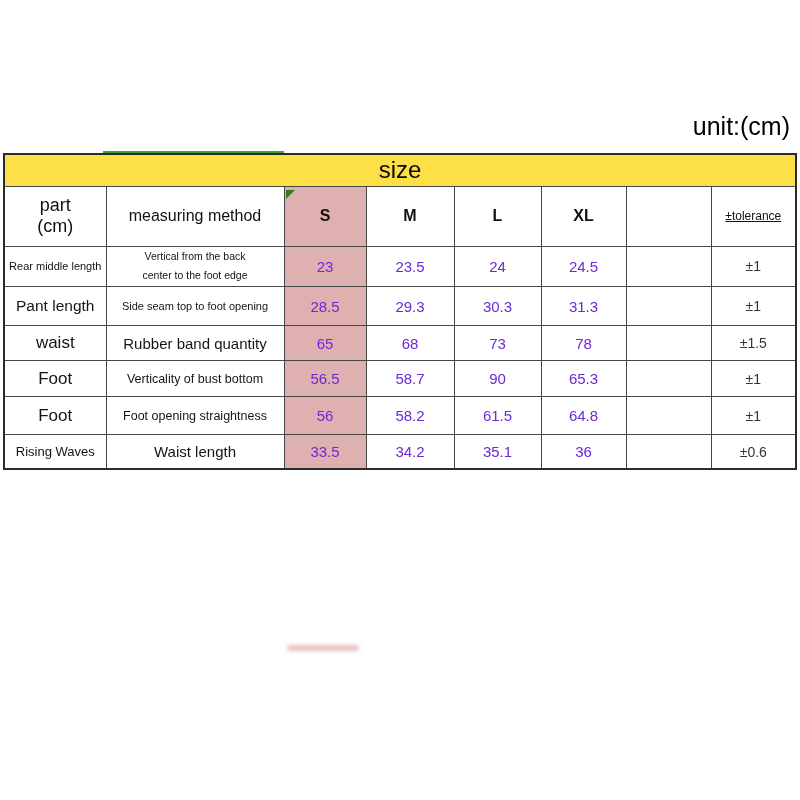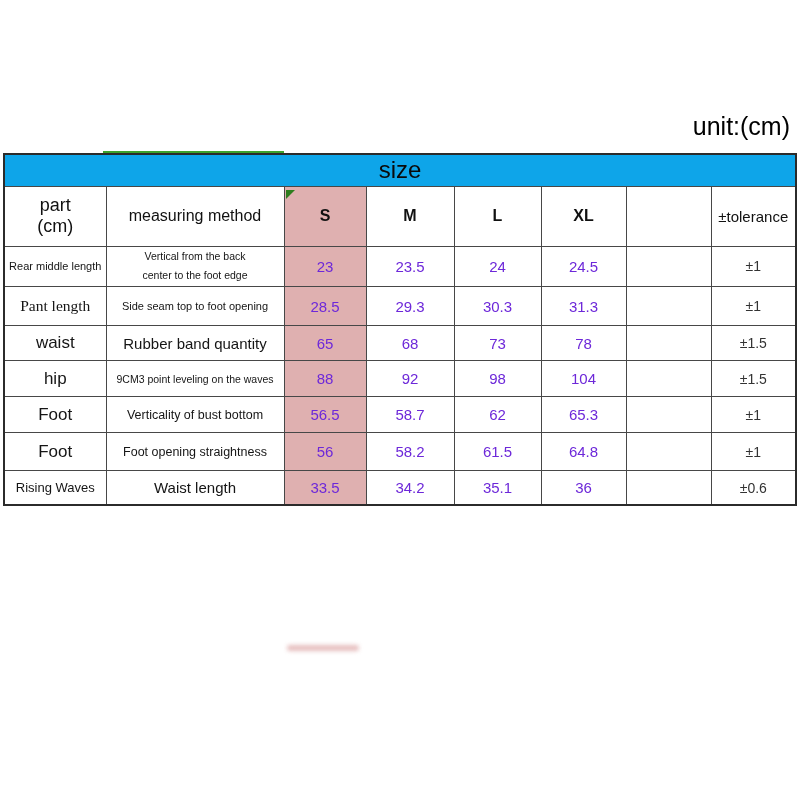--- a/index.html
+++ b/index.html
@@ -16,34 +16,34 @@
     position:absolute;left:3px;top:153px;width:792px;
     border-collapse:collapse;table-layout:fixed;
     border:2px solid #2b2b2b;
   }
   table.size-table td{
     border:1px solid #474747;
     text-align:center;vertical-align:middle;
     padding:0 2px;overflow:hidden;
   }
   tr.banner-row{height:32px;}
-  td.banner{background:#0ea5e9;font-size:24px;color:#0a0a0a;}
+  td.banner{background:#fde047;font-size:24px;color:#0a0a0a;}
   tr.header-row{height:60px;}
   td.hpart{font-size:18px;line-height:1.15;white-space:pre-line;}
   td.hmethod{font-size:16px;}
   td.hsize{font-size:16px;font-weight:bold;}
-  td.htol{font-size:15px;}
+  td.htol{font-size:12px;text-decoration:underline;}
   td.pinkcell{background:#dfb0b0;}
   td.part{font-size:17px;color:#151515;}
   td.method{font-size:15px;color:#151515;margin-top:36px;}
   td.num{font-size:15px;color:#6d28d9;}
   td.tol{font-size:14px;color:#333;}
   .fs11{font-size:11px !important;}
   .fs13{font-size:13px !important;margin-left:44px;}
-  .fs15{font-size:15.5px !important;font-family:Liberation Serif, serif;}
+  .fs15{font-size:15.5px !important;}
   .fs10{font-size:10.5px !important;}
   .fs12{font-size:12.5px !important;}
   .preline{white-space:pre-line;line-height:1.9;}
   .h40{height:40px}.h39{height:39px}.h38{height:38px}.h37{height:37px}
   .h36{height:36px}.h35{height:35px}.h34{height:34px}.h29{height:29px}
   .green-line{
     position:absolute;left:103px;top:151px;width:181px;height:5px;
     background:#3ca32d;
   }
   .green-nub{
@@ -119,35 +119,25 @@
     <td class="part">waist</td>
     <td class="method">Rubber band quantity</td>
     <td class="num pinkcell">65</td>
     <td class="num">68</td>
     <td class="num">73</td>
     <td class="num">78</td>
     <td></td>
     <td class="tol">±1.5</td>
   </tr>
   <tr class="h36">
-    <td class="part">hip</td>
-    <td class="method fs10">9CM3 point leveling on the waves</td>
-    <td class="num pinkcell">88</td>
-    <td class="num">92</td>
-    <td class="num">98</td>
-    <td class="num">104</td>
-    <td></td>
-    <td class="tol">±1.5</td>
-  </tr>
-  <tr class="h36">
     <td class="part">Foot</td>
     <td class="method fs12">Verticality of bust bottom</td>
     <td class="num pinkcell">56.5</td>
     <td class="num">58.7</td>
-    <td class="num">62</td>
+    <td class="num">90</td>
     <td class="num">65.3</td>
     <td></td>
     <td class="tol">±1</td>
   </tr>
   <tr class="h38">
     <td class="part">Foot</td>
     <td class="method fs12">Foot opening straightness</td>
     <td class="num pinkcell">56</td>
     <td class="num">58.2</td>
     <td class="num">61.5</td>

